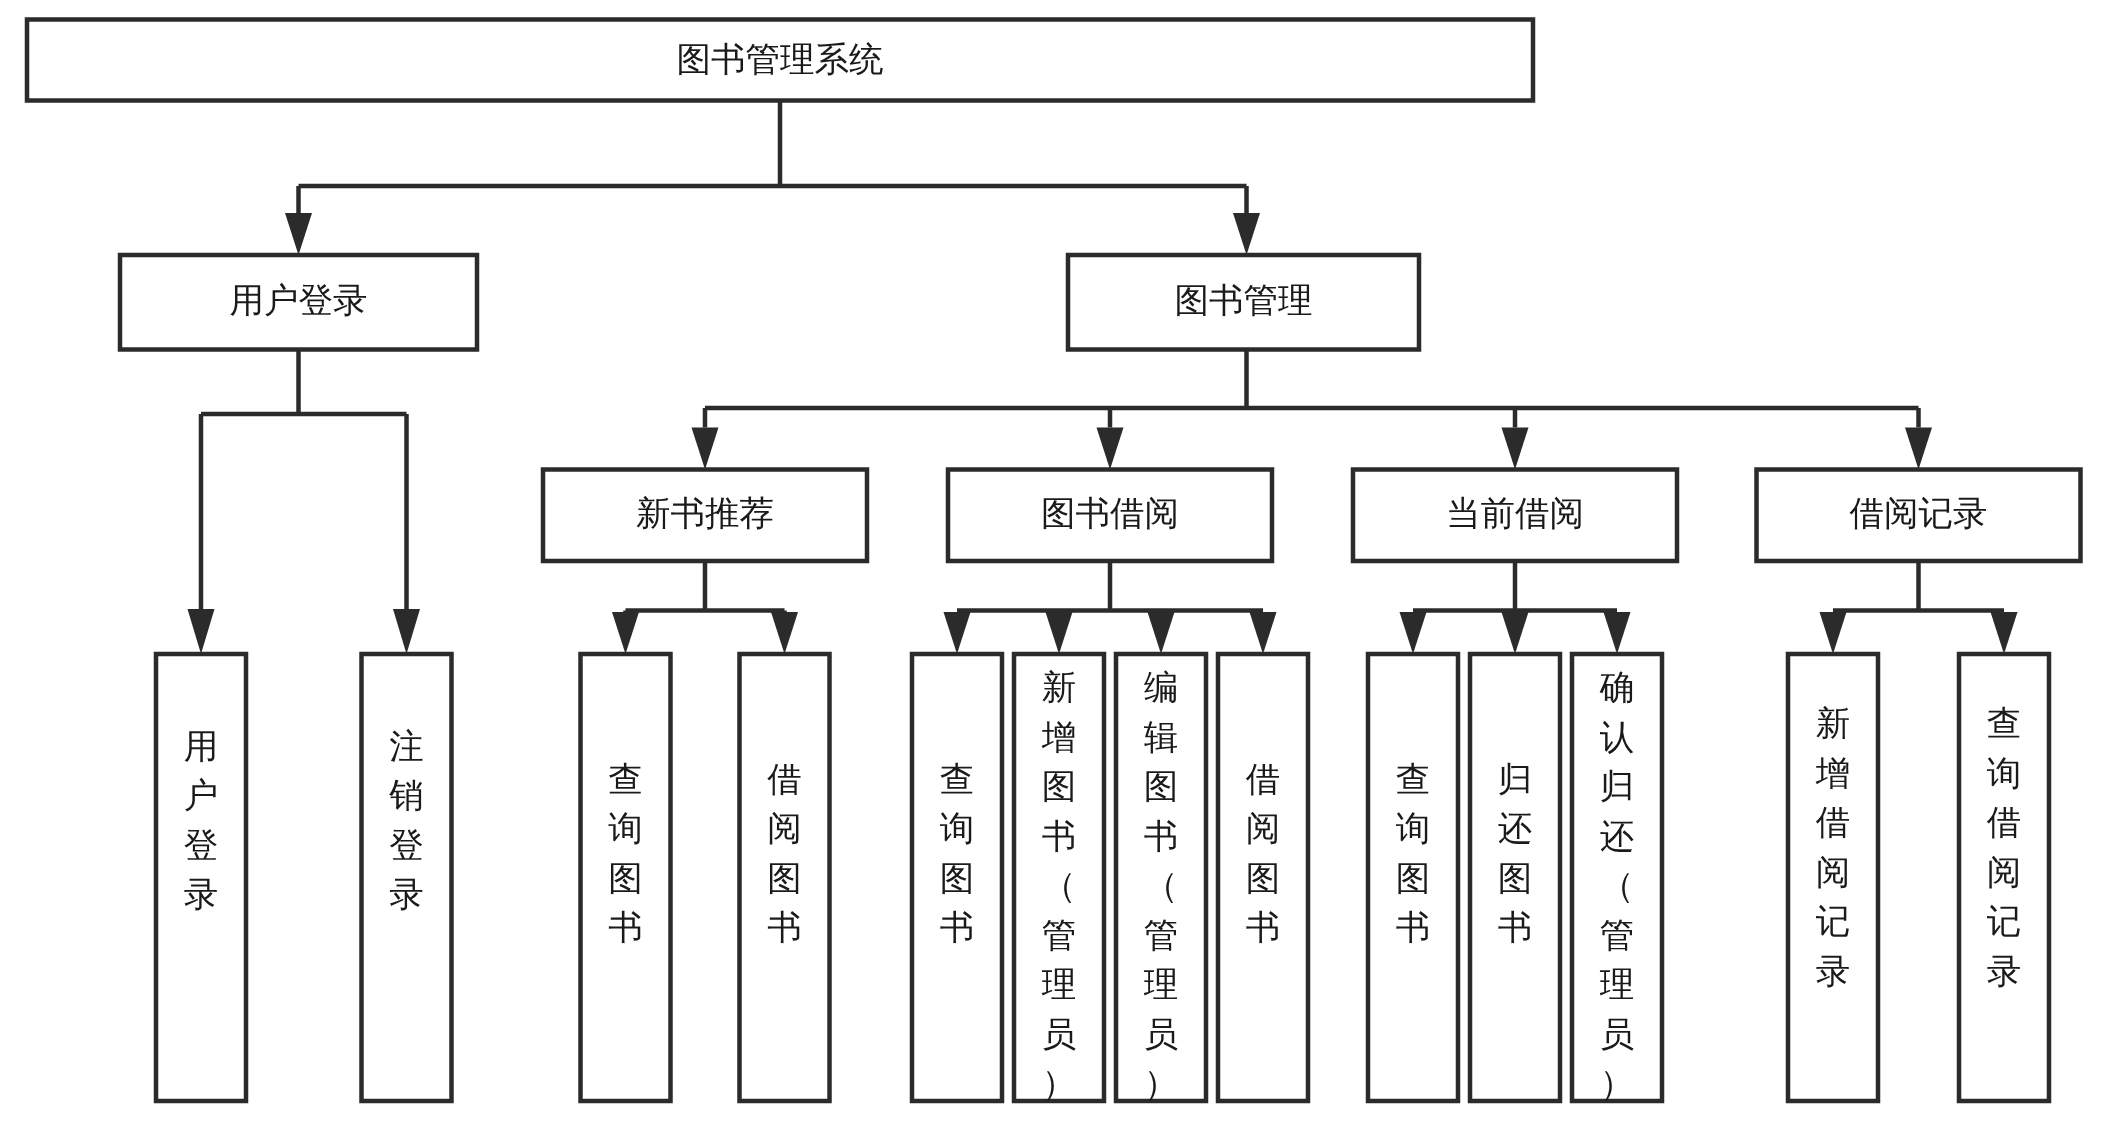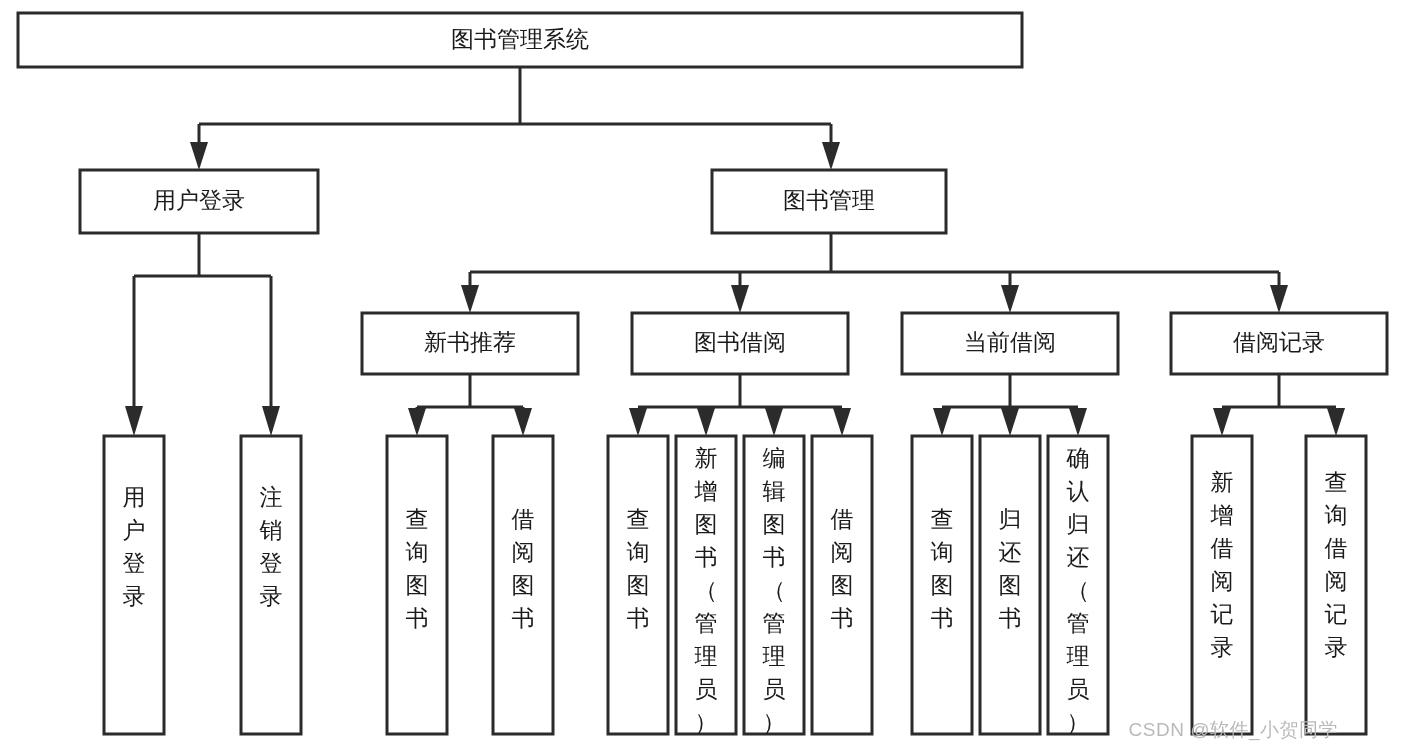--- a/index.html
+++ b/index.html
@@ -223,14 +223,13 @@
       <text class="node-label-v vtext" x="1222" y="490"><tspan x="1222" y="490">新</tspan><tspan x="1222" y="523">增</tspan><tspan x="1222" y="556">借</tspan><tspan x="1222" y="589">阅</tspan><tspan x="1222" y="622">记</tspan><tspan x="1222" y="655">录</tspan></text>
     </g>
 
     <g>
       <rect class="node-box" x="1306" y="436" width="60" height="298"></rect>
       <text class="node-label-v vtext" x="1336" y="490"><tspan x="1336" y="490">查</tspan><tspan x="1336" y="523">询</tspan><tspan x="1336" y="556">借</tspan><tspan x="1336" y="589">阅</tspan><tspan x="1336" y="622">记</tspan><tspan x="1336" y="655">录</tspan></text>
     </g>
 
   </svg>
 
-  <div class="watermark">CSDN @软件_小贺同学</div>
 </div>
 
 </body></html>

